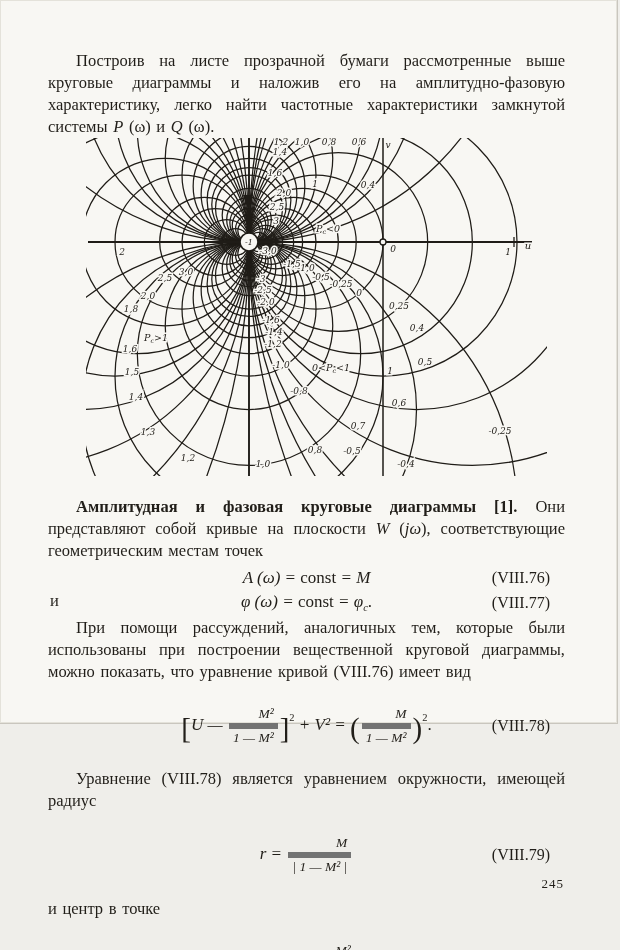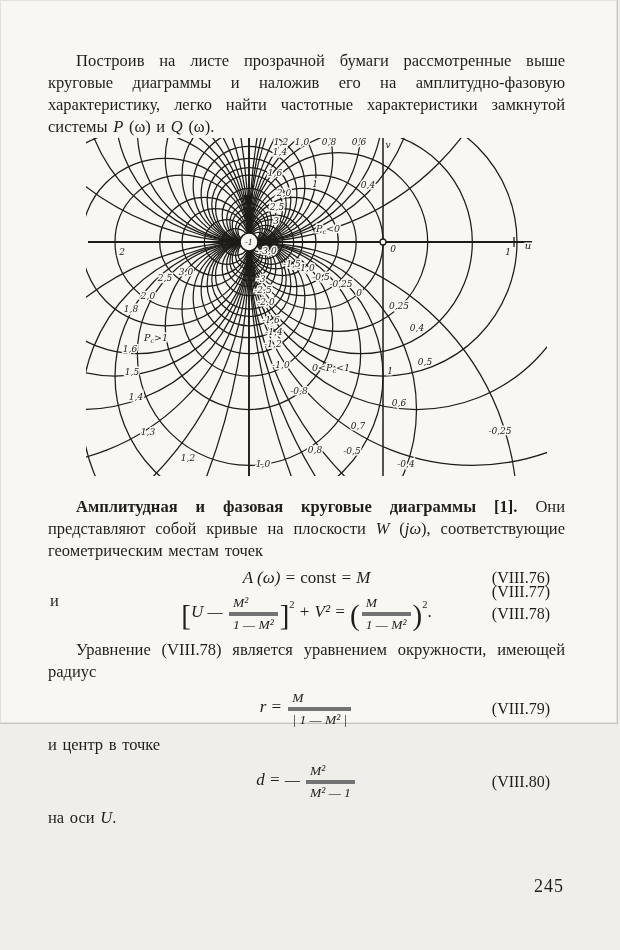--- a/index.html
+++ b/index.html
@@ -51,30 +51,30 @@
   .eqrow .eqc{display:inline-block;font-size:17px;}
   .eqrow .eqno{
     position:absolute;right:15px;top:50%;transform:translateY(-50%);
     font-size:16px;font-style:normal;
   }
   .eqrow i{font-style:italic;}
   .rm{font-style:normal;margin-top:44px;}
   sub{font-size:10.5px;font-style:italic;}
   sup{font-size:10.5px;font-style:normal;vertical-align:9px;letter-spacing:0;}
   .frac{
-    display:inline-block;vertical-align:-12px;text-align:left;
-    font-size:13.5px;line-height:1.3;margin:0 2px;
+    display:inline-block;vertical-align:-12px;text-align:right;
+    font-size:13.5px;line-height:1.3;margin:16px 2px;
   }
   .frac .num,.frac .den{display:block;padding:0 4px;}
-  .frac .den{border-top:4px solid #737373;}
+  .frac .den{border-top:6px solid #737373;}
   .bigd{font-size:29px;font-style:normal;vertical-align:-8px;line-height:0;}
   .tall{margin:6px 0;}
   .pagenum{
     position:absolute;right:53px;top:876px;
-    font-size:18px;letter-spacing:1px;
+    font-size:13px;letter-spacing:1px;
   }
 </style>
 </head>
 <body>
 
 <div class="page">
   <div class="content">
 
     <p class="para"><span>Построив на листе прозрачной бумаги рассмотренные выше круговые диаграммы и наложив его на амплитудно-фазовую характеристику, легко найти частотные характеристики замкнутой системы </span><i>P</i><span> (ω) и </span><i>Q</i><span> (ω).</span></p>
 
@@ -220,24 +220,26 @@
 
     <p class="para sect"><b>Амплитудная и фазовая круговые диаграммы [1].</b><span> Они представляют собой кривые на плоскости </span><i>W</i><span> (</span><i>jω</i><span>), соответствующие геометрическим местам точек</span></p>
 
     <div class="eqgroup">
       <span class="marginword">и</span>
       <div class="eqrow">
         <span class="eqc"><i>A (ω) = </i><span class="rm">const</span><i> = M</i></span>
         <span class="eqno">(VIII.76)</span>
       </div>
       <div class="eqrow">
+        <span class="eqc"><i>φ (ω) = </i><span class="rm">const</span><i> = φ</i><sub>c</sub><span class="rm">.</span></span>
         <span class="eqno">(VIII.77)</span>
       </div>
     </div>
 
+    <p class="para">При помощи рассуждений, аналогичных тем, которые были использованы при построении вещественной круговой диаграммы, можно показать, что уравнение кривой (VIII.76) имеет вид</p>
 
     <div class="eqrow tall">
       <span class="eqc"><span class="bigd">[</span><i>U — </i><span class="frac"><i class="num">M²</i><i class="den">1 — M²</i></span><span class="bigd">]</span><sup>2</sup><i> + V² = </i><span class="bigd">(</span><span class="frac"><i class="num">M</i><i class="den">1 — M²</i></span><span class="bigd">)</span><sup>2</sup><span class="rm">.</span></span>
       <span class="eqno">(VIII.78)</span>
     </div>
 
     <p class="para">Уравнение (VIII.78) является уравнением окружности, имеющей радиус</p>
 
     <div class="eqrow tall">
       <span class="eqc"><i>r = </i><span class="frac"><i class="num">M</i><i class="den">| 1 — M² |</i></span></span>

